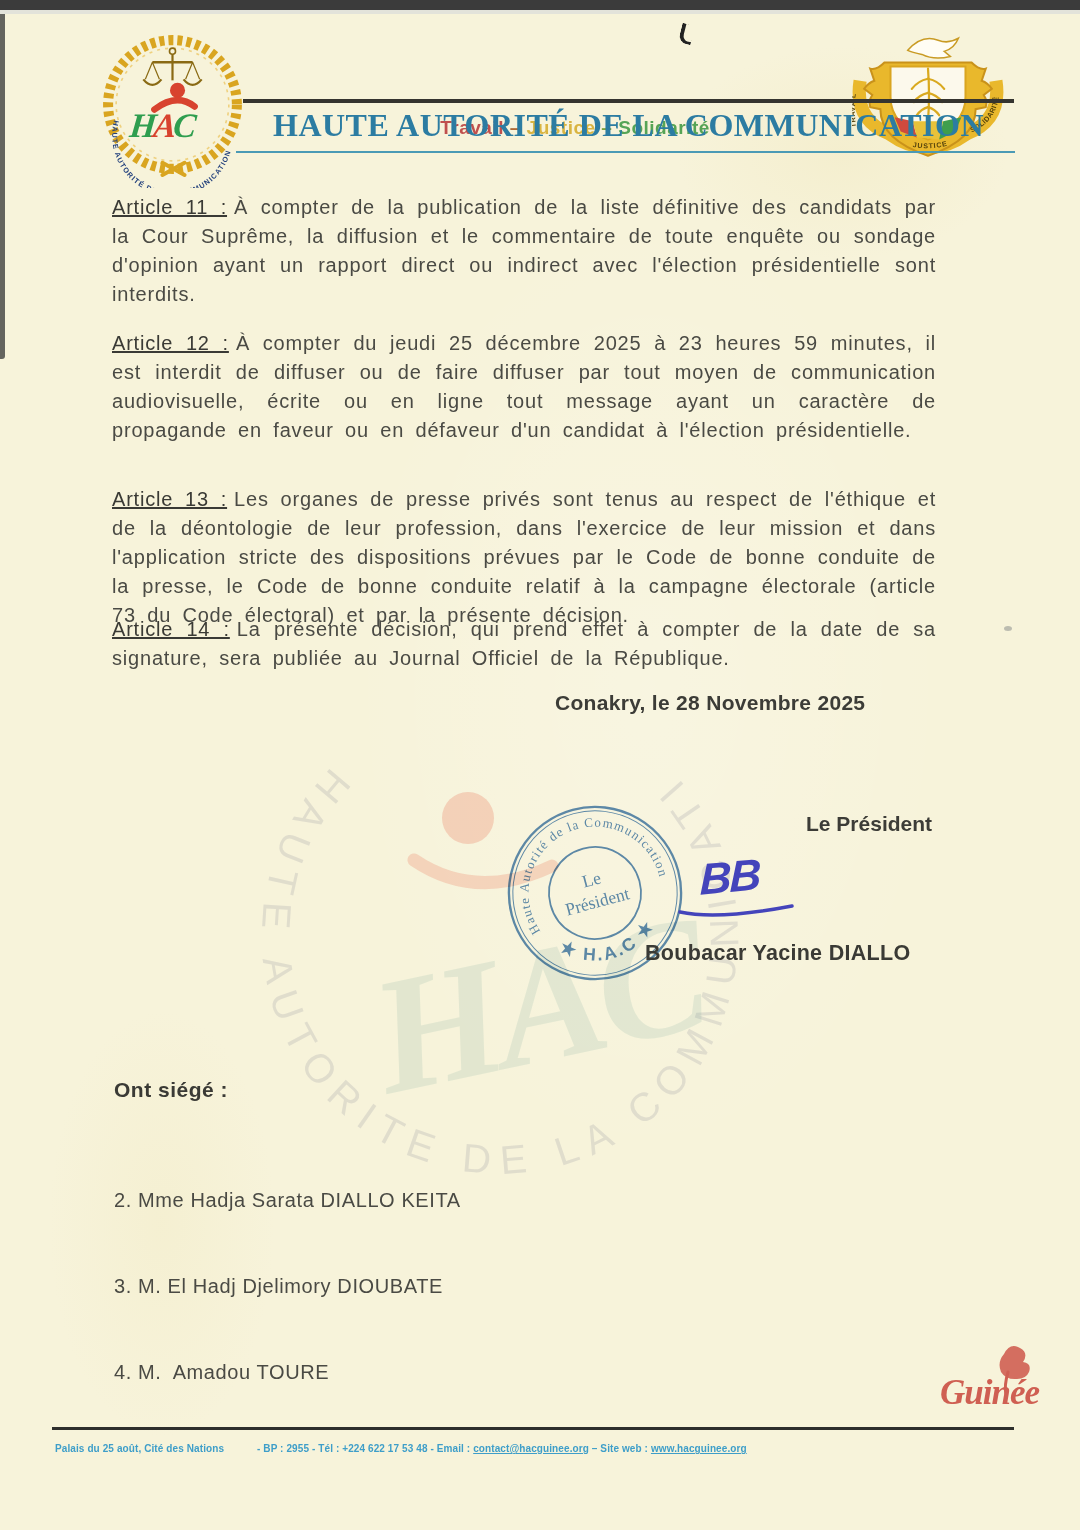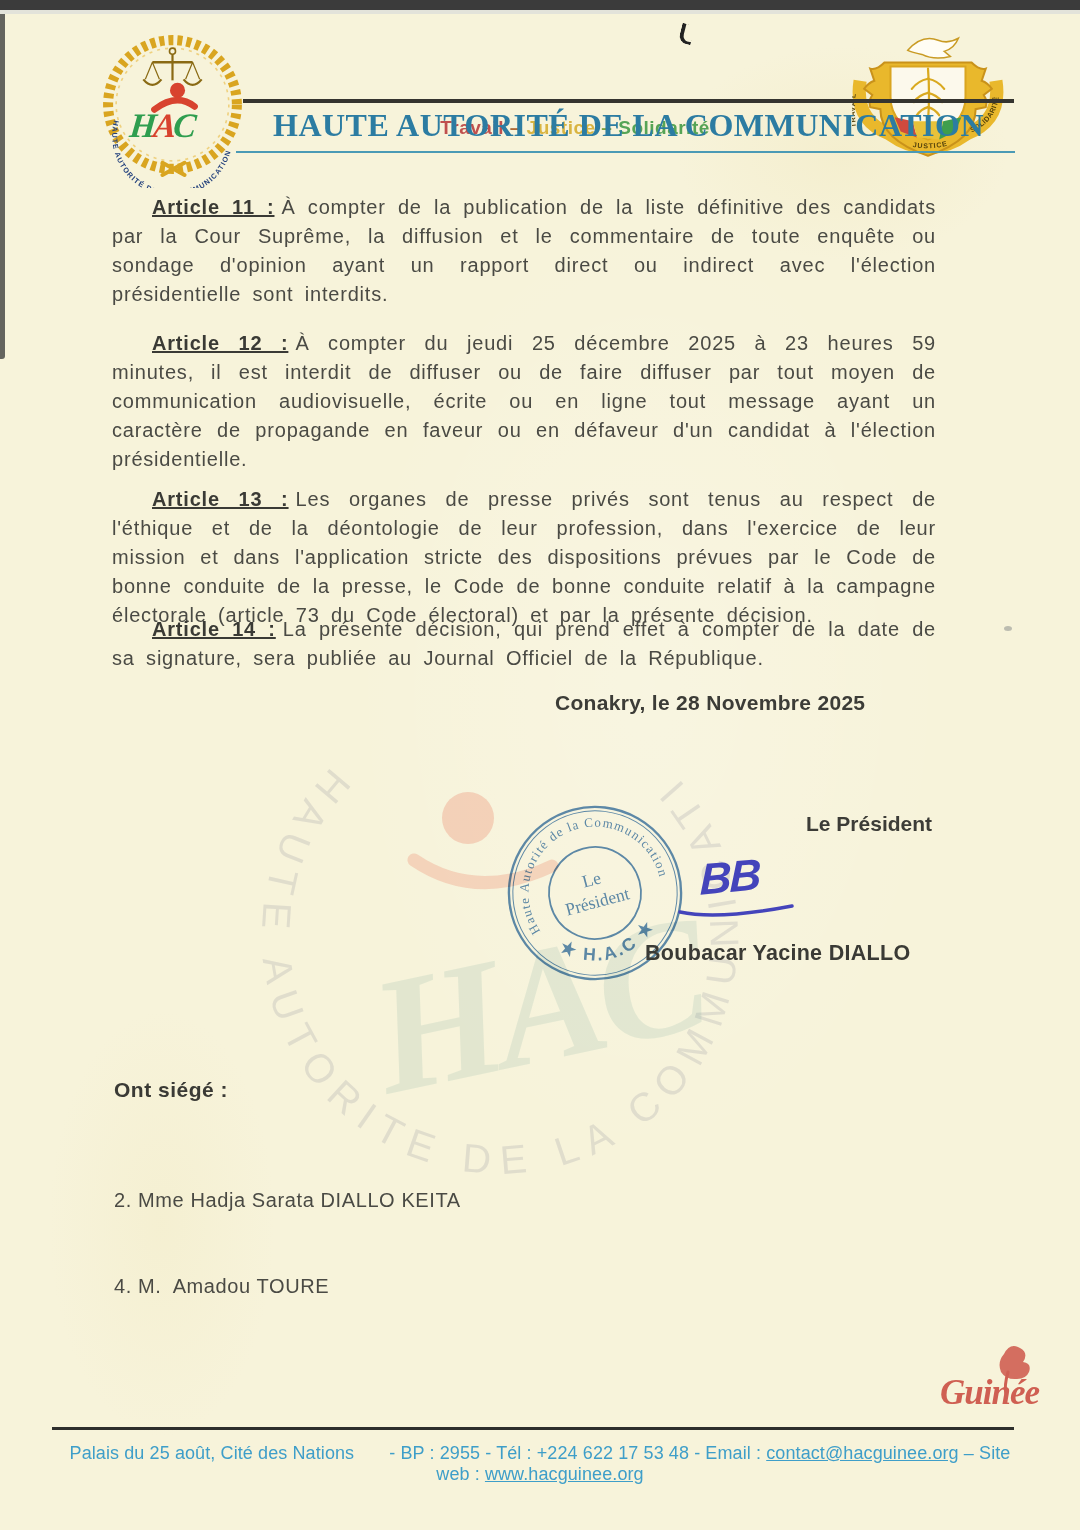--- a/index.html
+++ b/index.html
@@ -32,39 +32,39 @@
   .motto .w2{color:#d9b441;} .motto .s2{color:#7da23c;}
   .motto .w3{color:#56a455;}
   .rule-dark{position:absolute;left:243px;top:99px;width:771px;height:4px;background:#35342f;z-index:2;}
   .banner{position:absolute;left:243px;top:107px;width:771px;text-align:center;
     font-family:"Liberation Serif", serif;font-weight:bold;font-size:32px;
     color:#2c7ca2;letter-spacing:.5px;z-index:2;}
   .rule-teal{position:absolute;left:236px;top:151px;width:779px;height:2px;background:#4b9ab5;z-index:2;}
   
   .article{position:absolute;left:112px;width:824px;margin:0;text-align:justify;
     font-size:20px;line-height:29px;letter-spacing:.8px;word-spacing:5px;color:#4a4a44;z-index:2;}
-  .art-label{font-weight:bold;text-decoration:underline;color:#3a3a35;margin-right:7px;margin-left:40px;}
+  .art-label{font-weight:normal;text-decoration:underline;color:#3a3a35;margin-right:7px;}
   .a11{top:193px;} .a12{top:329px;} .a13{top:485px;} .a14{top:615px;}
   .dateline{position:absolute;left:555px;top:691px;font-size:21px;font-weight:bold;color:#3c3c37;letter-spacing:.3px;z-index:2;}
   
   .president-label{position:absolute;left:765px;top:812px;font-size:21px;font-weight:bold;color:#3c3c37;z-index:2;margin-left:41px;}
   .stamp{position:absolute;left:505px;top:803px;z-index:3;mix-blend-mode:multiply;}
   .sig-initials{position:absolute;left:700px;top:852px;font-size:44px;font-weight:bold;font-style:italic;
     color:#4444bb;transform:rotate(-5deg) skewX(-6deg);letter-spacing:-2px;z-index:3;}
   .sig-underline{position:absolute;left:678px;top:903px;z-index:3;}
   .signatory{position:absolute;left:645px;top:941px;font-size:21.5px;font-weight:bold;color:#3a3a35;letter-spacing:.3px;z-index:3;}
   
   .attendees-heading{position:absolute;left:114px;top:1078px;font-size:21px;font-weight:bold;color:#3a3a35;letter-spacing:.5px;z-index:2;}
   .attendees-list{position:absolute;left:114px;top:1128px;margin:0;padding:0;list-style:none;
     font-size:20px;line-height:28.8px;letter-spacing:.6px;color:#4a4a44;z-index:2;white-space:pre;}
   
   .guinee-brand{position:absolute;left:938px;top:1338px;z-index:2;}
   .footer-line{position:absolute;left:52px;top:1427px;width:962px;height:3px;background:#2e2e2c;z-index:2;}
-  .footer-text{position:absolute;left:55px;top:1443px;width:970px;text-align:center;
-    font-size:18px;font-weight:normal;color:#3e9ec9;letter-spacing:.1px;z-index:2;}
+  .footer-text{position:absolute;left:55px;top:1443px;width:970px;text-align:left;
+    font-size:10px;font-weight:bold;color:#3e9ec9;letter-spacing:.1px;z-index:2;}
   .footer-text .gap{display:inline-block;width:30px;}
   .footer-link{color:#3e9ec9;text-decoration:underline;cursor:pointer;}
 </style>
 </head>
 <body>
 
 <div class="page">
 
   <div class="scan-top"></div>
   <div class="scan-top-light"></div>
@@ -186,20 +186,21 @@
 
   <div class="sig-initials">BB</div>
   <svg class="sig-underline" width="118" height="16" viewBox="0 0 118 16">
     <path d="M2,9 C30,15 72,11 114,3" stroke="#4444bb" stroke-width="3.5" fill="none" stroke-linecap="round"></path>
   </svg>
   <div class="signatory">Boubacar Yacine DIALLO</div>
 
   <div class="attendees-heading">Ont siégé :</div>
   <ul class="attendees-list">
     <li>2. Mme Hadja Sarata DIALLO KEITA</li>
+    <li>3. M. El Hadj Djelimory DIOUBATE</li>
     <li>4. M.  Amadou TOURE</li>
     
     
     
     
     
     
   </ul>
 
   <svg class="guinee-brand" width="120" height="82" viewBox="0 0 120 82">

